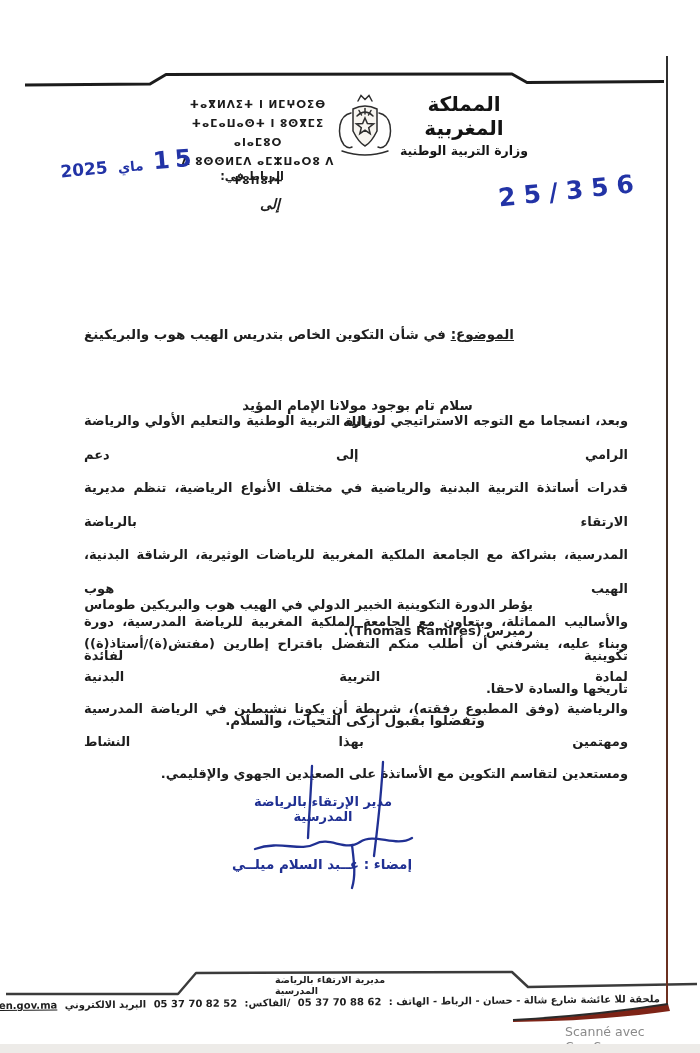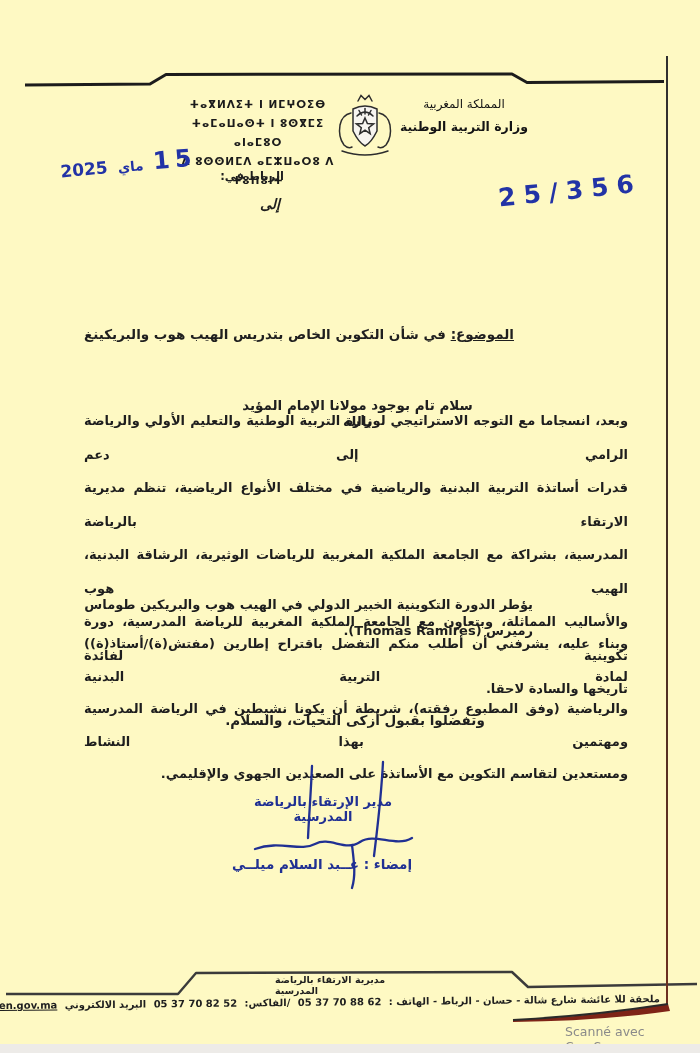--- a/index.html
+++ b/index.html
@@ -1,32 +1,32 @@
 <!DOCTYPE html>
 <html lang="ar" style="--ink: #1f1f1f; --blue: #2233a6; --sig: #203093; --wm: #8a8a8a; --curl: #7e2417;"><head>
 <meta charset="utf-8">
 <style>
   :root{
     --ink:#1f1f1f; --blue:#2233a6; --sig:#203093; --wm:#8a8a8a; --curl:#7e2417;
   }
   html,body{margin:0;padding:0;background:#e9e7e4;}
   .page{
     position:relative; width:700px; height:1053px; margin:0 auto;
-    background:#fef9c3; overflow:hidden;
+    background:#ffffff; overflow:hidden;
     font-family:"DejaVu Sans","Liberation Sans",sans-serif;
     color:var(--ink);
   }
   .abs{position:absolute;}
   .rtl{direction:rtl; unicode-bidi:isolate;}
 
   
   .tifinagh{left:172px; top:95px; width:172px; text-align:center;
     font-size:10.5px; font-weight:700; line-height:19px; color:#1b1b1b; letter-spacing:1px;}
   .ministry{left:388px; top:92px; width:152px; text-align:center; font-weight:700; color:#141414;}
-  .ministry .m1{font-size:12px; line-height:24px; font-weight:400;}
+  .ministry .m1{font-size:20px; line-height:24px; font-weight:700;}
   .ministry .m2,.ministry .m3{font-size:12.5px; line-height:21px;}
   .place-date{left:214px; top:169px; width:70px; font-size:11.5px; font-weight:700; text-align:right;}
 
   .date-stamp{left:60px; top:148px; width:170px; display:flex; direction:ltr;
     align-items:baseline; gap:10px; color:var(--blue); font-weight:700;
     transform:rotate(-5deg);}
   .date-stamp .year{font-size:17px;}
   .date-stamp .month{font-size:13.5px;}
   .date-stamp .day{font-size:24px; letter-spacing:5px;}
 

